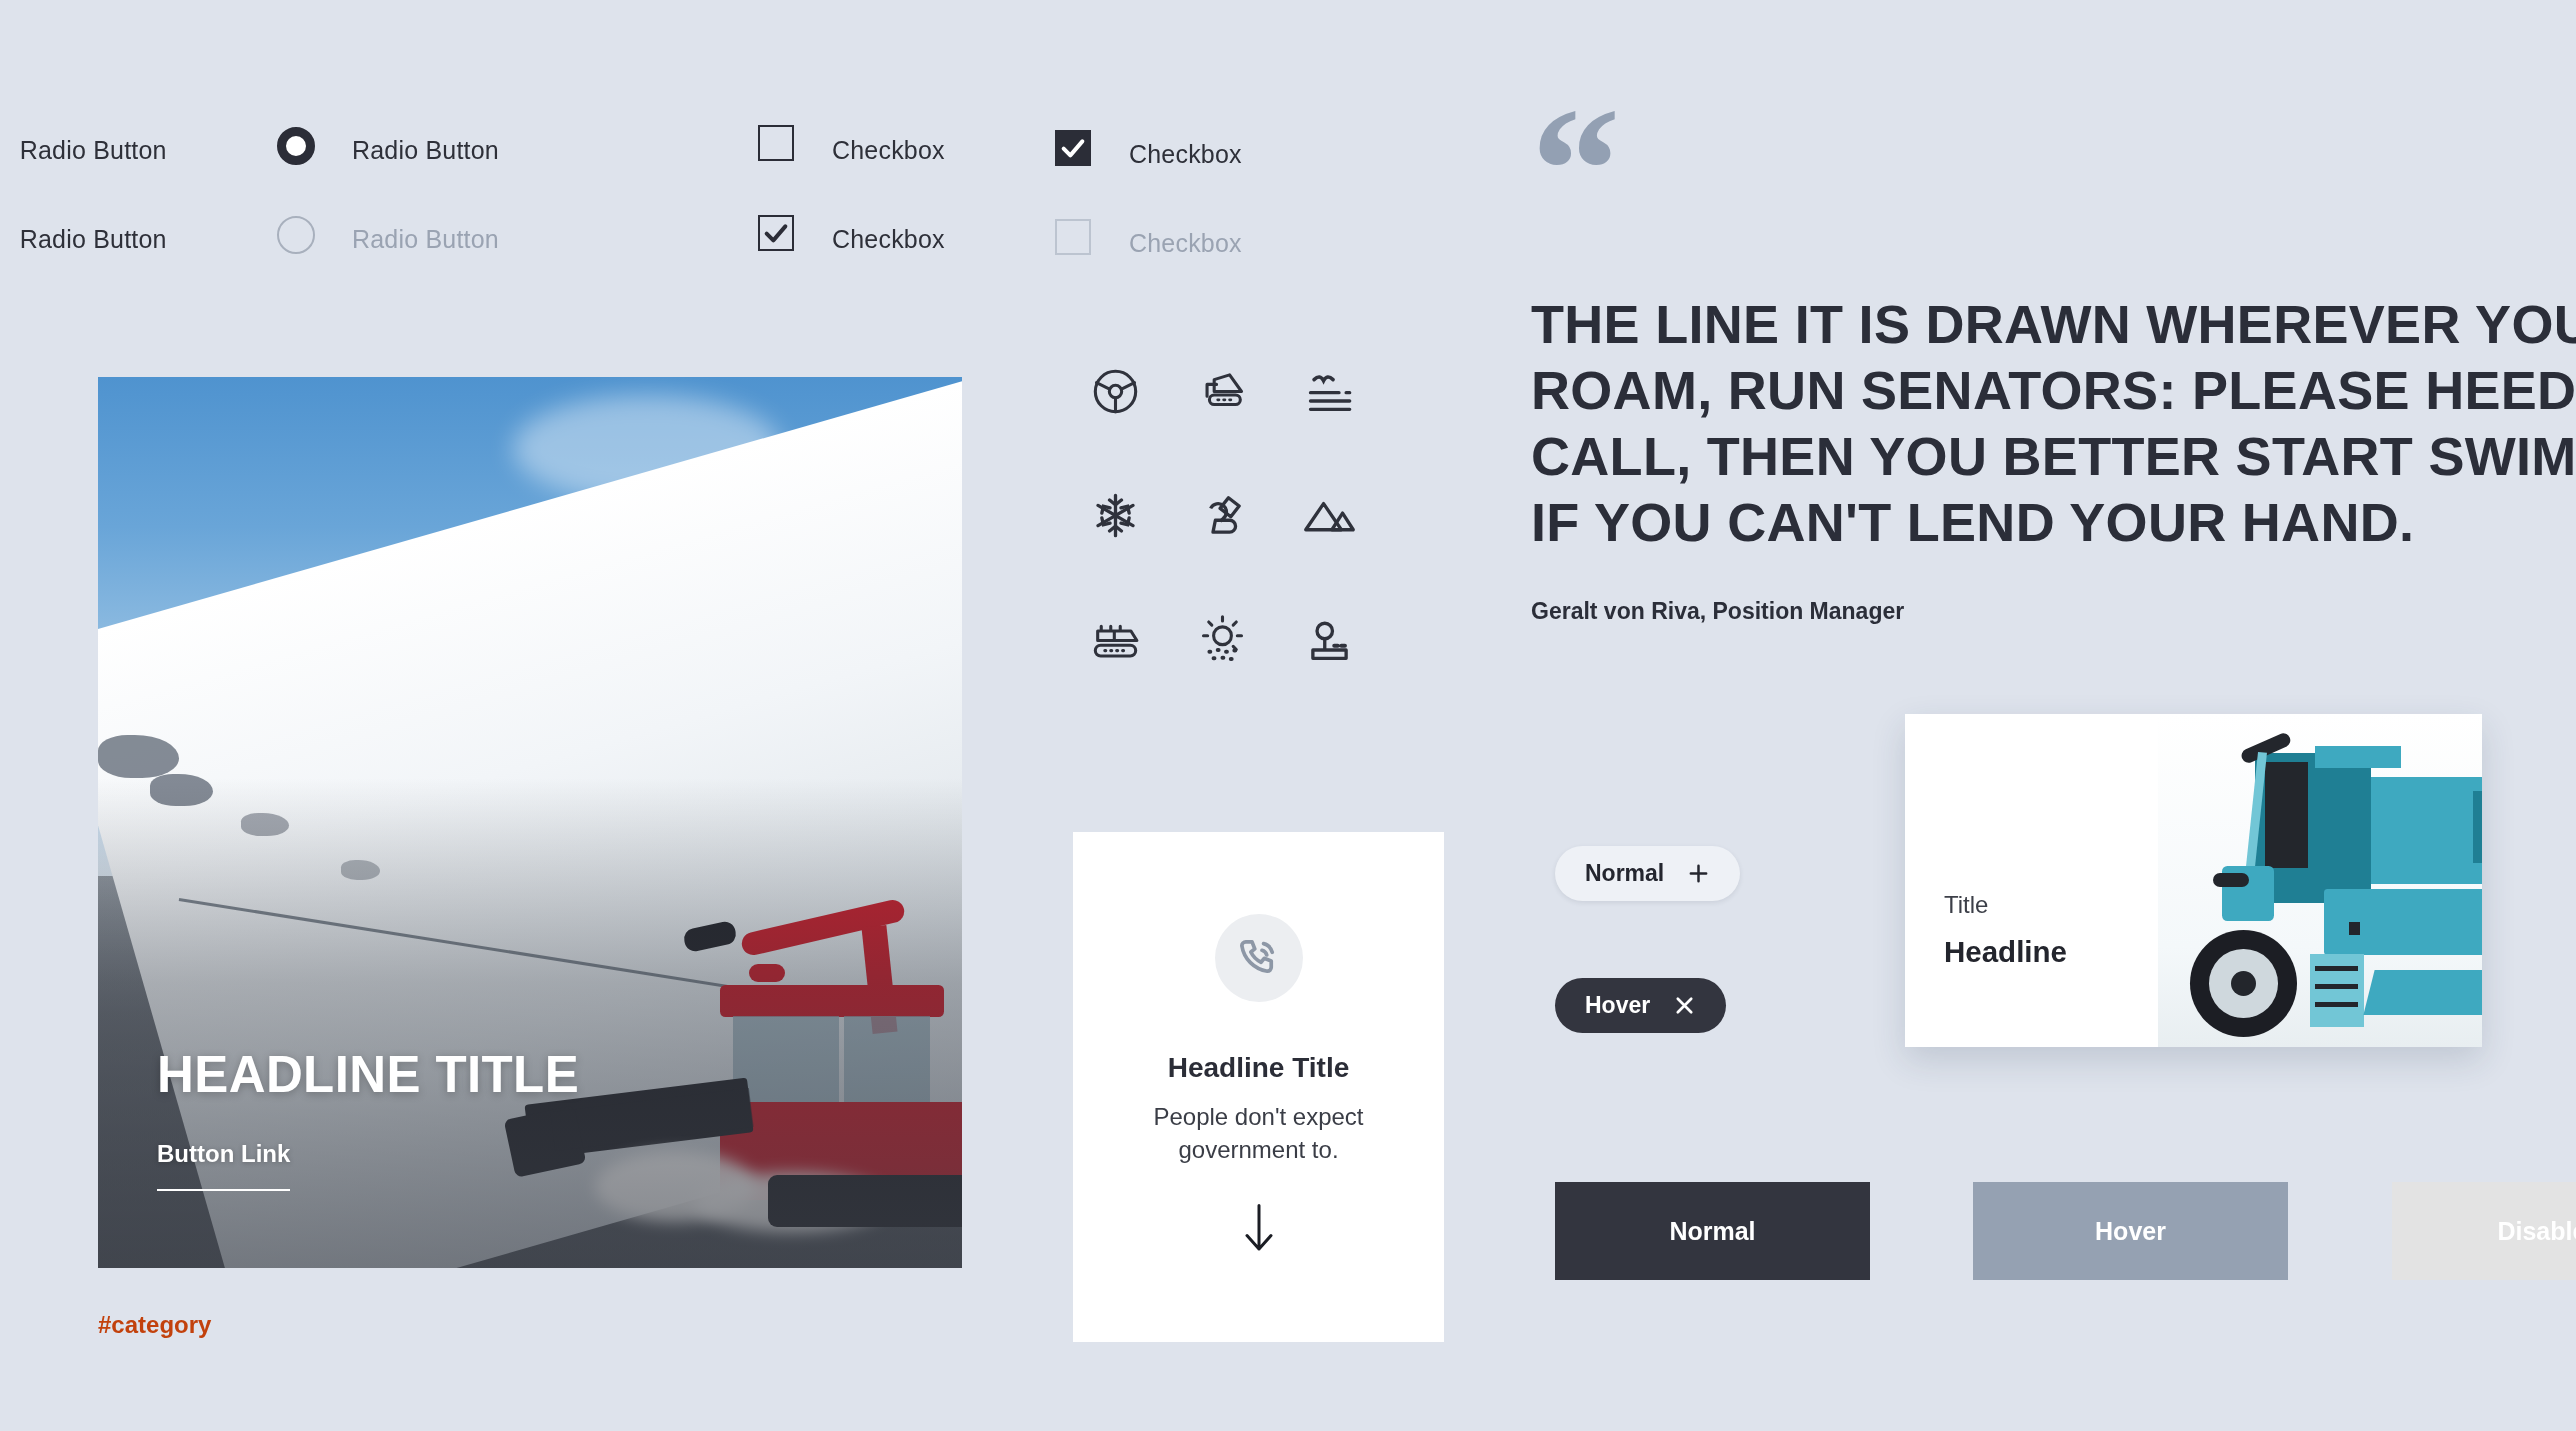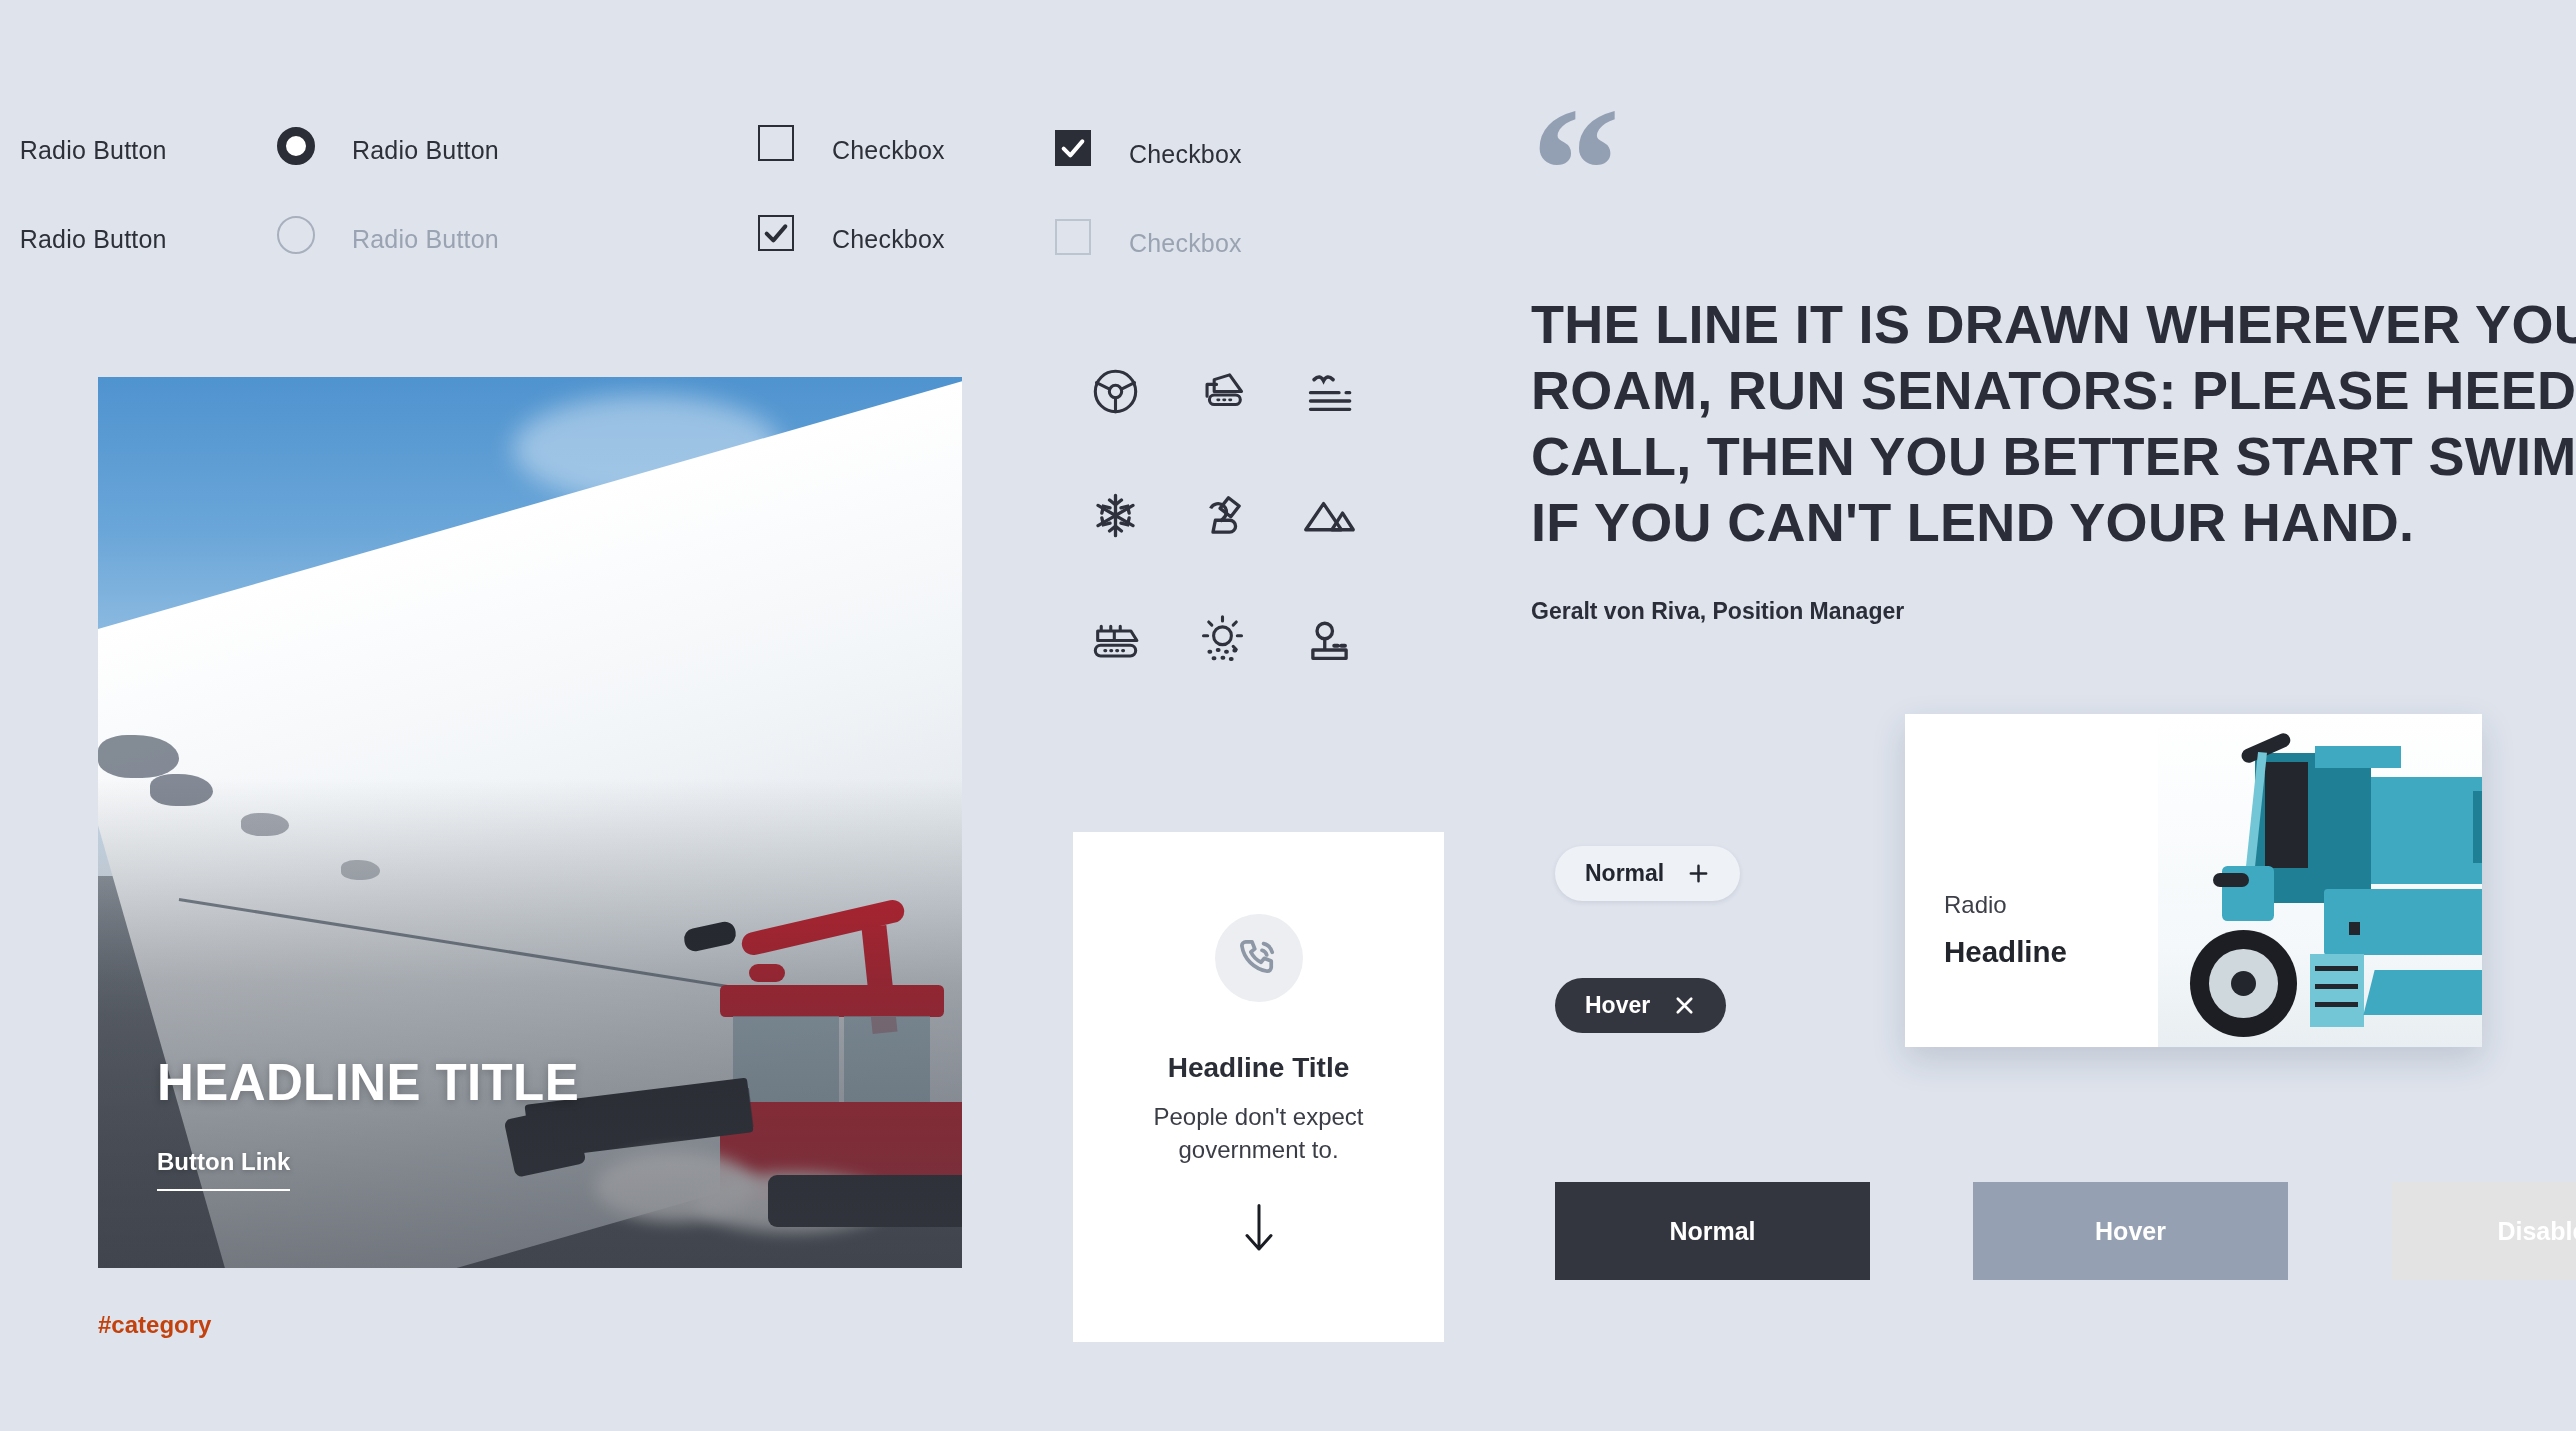--- a/index.html
+++ b/index.html
@@ -68,21 +68,21 @@
     position:absolute; left:0; top:0; width:100%; height:100%;
     background: linear-gradient(to bottom, rgba(30,34,42,0) 45%, rgba(46,50,58,.35) 68%, rgba(58,62,70,.62) 100%);
   }
   .hero-text { position:absolute; left:59px; bottom:77px; z-index: 5; }
   .hero-title {
     font-size: 51px; font-weight: 700; color:#ffffff; letter-spacing: 0.4px;
     white-space: nowrap; text-shadow: 0 1.8px 9px rgba(0,0,0,.25);
   }
   .hero-link {
     margin-top: 36px; font-size: 24px; font-weight: 700; color:#ffffff;
-    display:inline-block; padding-bottom: 13px; border-bottom: 2.7px solid #ffffff;
+    display:inline-block; padding-bottom: 21px; border-bottom: 2.7px solid #ffffff;
     text-shadow: 0 0.9px 5.4px rgba(0,0,0,.25);
   }
   .hero-category {
     position:absolute; left:98px; top:1311px; font-size: 24px; font-weight: 700; color:#c2410c;
   }
 
   
   .info-card {
     position:absolute; left:1073px; top:832px; width:371px; height:510px; background:#ffffff;
     display:flex; flex-direction:column; align-items:center;
@@ -328,21 +328,21 @@
     <span>Hover</span>
     <span>
       <svg viewBox="0 0 24 24" fill="none" stroke="currentColor" stroke-width="2.8" stroke-linecap="round">
           <path d="M5 5 L19 19 M19 5 L5 19"></path>
         </svg>
     </span>
   </div>
 
   <div class="media-card">
     <div class="mc-text">
-      <div class="mc-title">Radio</div>
+      <div class="mc-title">Title</div>
       <div class="mc-head">Headline</div>
     </div>
     <div class="mc-photo">
       <div class="mach d" style="left:97px; top:39px; width:116px; height:150px; border-radius:3.6px;"></div>
       <div class="mach k" style="left:107px; top:48px; width:43px; height:106px;"></div>
       <div class="mach" style="left:157px; top:32px; width:86px; height:21.5px;"></div>
       <div class="mach k" style="left:82px; top:27px; width:52px; height:14.3px; transform:rotate(-24deg); border-radius:7.2px;"></div>
       <div class="mach l" style="left:93px; top:38px; width:9px; height:134px; transform:rotate(6deg);"></div>
       <div class="mach" style="left:213px; top:63px; width:125px; height:107px;"></div>
       <div class="mach d" style="left:315px; top:77px; width:43px; height:72px;"></div>

